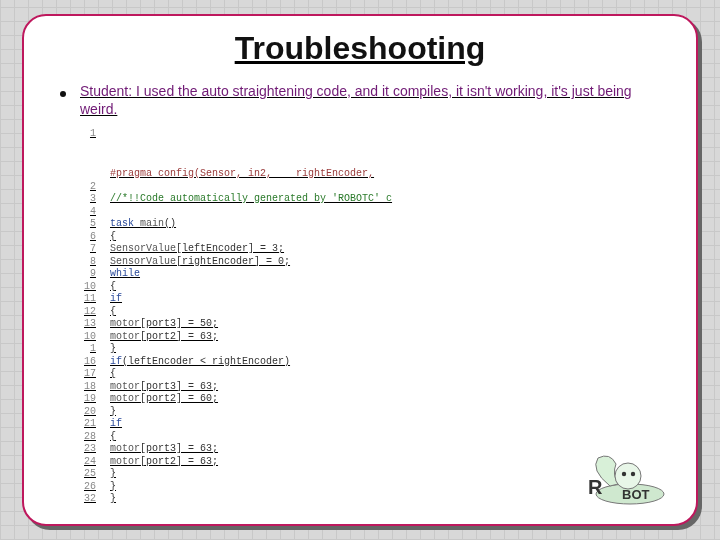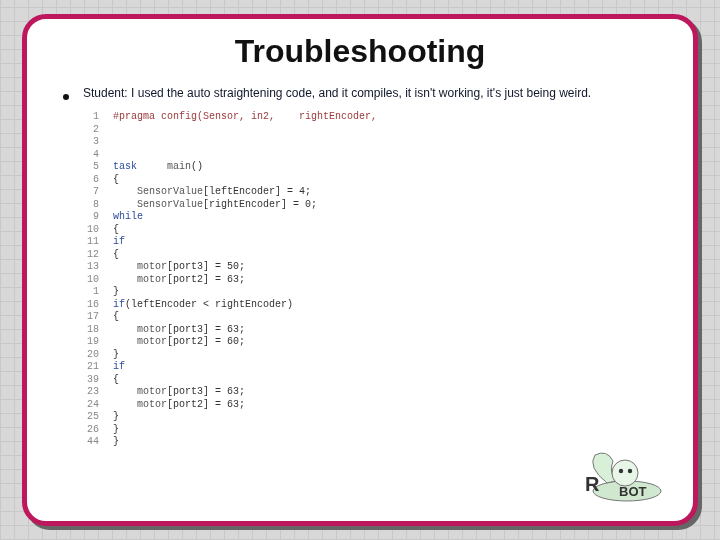--- a/index.html
+++ b/index.html
@@ -14,37 +14,38 @@
     position: relative;
     overflow: hidden;
   }
   .card {
     position: absolute;
     left: 22px;
     top: 14px;
     width: 676px;
     height: 512px;
     background: #ffffff;
-    border: 5px solid #be185d;
+    border: 2px solid #be185d;
     border-radius: 24px;
     box-shadow: 4px 4px 0 #666;
     padding: 14px 30px 10px 30px;
+    text-decoration: underline;
   }
   .title {
     text-align: center;
     font-size: 32px;
     font-weight: bold;
     color: #111;
     margin-bottom: 16px;
   }
   .bullet-row {
     display: flex;
     align-items: flex-start;
-    font-size: 12px;
-    color: #0f172a;
+    font-size: 14px;
+    color: #701a75;
     line-height: 1.25;
     margin-left: 6px;
     margin-bottom: 10px;
   }
   .bullet-dot {
     width: 6px;
     height: 6px;
     background: #111;
     border-radius: 50%;
     margin-top: 8px;
@@ -60,24 +61,24 @@
   }
   .code-row { display: flex; white-space: pre; }
   .ln {
     width: 22px;
     text-align: right;
     color: #888;
     margin-right: 14px;
     flex-shrink: 0;
     user-select: none;
   }
-  .c-pragma { color: #9a3a3a; }
+  .c-pragma { color: #9a3a3a; margin-top: 40px; }
   .c-comment { color: #2a7a2a; }
   .c-kw { color: #2a4a9a; }
-  .c-id { color: #555; margin-left: 24px; }
+  .c-id { color: #555; }
   .c-plain { color: #333; }
   .logo {
     position: absolute;
     right: 26px;
     bottom: 18px;
     width: 100px;
     height: 56px;
   }
 </style>
 </head>
@@ -87,45 +88,45 @@
   <h1 class="title">Troubleshooting</h1>
 
   <div class="bullet-row">
     <div class="bullet-dot"></div>
     <div>Student: I used the auto straightening code, and it compiles, it isn't working, it's just being weird.</div>
   </div>
 
   <div class="code-block" id="code-block">
       <div class="code-row"><span class="ln">1</span><span class="c-pragma">#pragma config(Sensor, in2,    rightEncoder,</span></div>
       <div class="code-row"><span class="ln">2</span></div>
-      <div class="code-row"><span class="ln">3</span></div>
+      <div class="code-row"><span class="ln">3</span><span class="c-comment">//*!!Code automatically generated by 'ROBOTC' c</span></div>
       <div class="code-row"><span class="ln">4</span><span class="c-plain"></span></div>
       <div class="code-row"><span class="ln">5</span><span class="c-kw">task </span><span class="c-id">main</span><span class="c-plain">()</span></div>
       <div class="code-row"><span class="ln">6</span><span class="c-plain">{</span></div>
-      <div class="code-row"><span class="ln">7</span><span class="c-id">SensorValue</span><span class="c-plain">[leftEncoder] = 4;</span></div>
+      <div class="code-row"><span class="ln">7</span><span class="c-id">SensorValue</span><span class="c-plain">[leftEncoder] = 3;</span></div>
       <div class="code-row"><span class="ln">8</span><span class="c-id">SensorValue</span><span class="c-plain">[rightEncoder] = 0;</span></div>
       <div class="code-row"><span class="ln">9</span><span class="c-kw">while</span></div>
       <div class="code-row"><span class="ln">10</span><span class="c-plain">{</span></div>
       <div class="code-row"><span class="ln">11</span><span class="c-kw">if</span></div>
       <div class="code-row"><span class="ln">12</span><span class="c-plain">{</span></div>
       <div class="code-row"><span class="ln">13</span><span class="c-id">motor</span><span class="c-plain">[port3] = 50;</span></div>
       <div class="code-row"><span class="ln">10</span><span class="c-id">motor</span><span class="c-plain">[port2] = 63;</span></div>
       <div class="code-row"><span class="ln">1</span><span class="c-plain">}</span></div>
       <div class="code-row"><span class="ln">16</span><span class="c-kw">if</span><span class="c-plain">(leftEncoder &lt; rightEncoder)</span></div>
       <div class="code-row"><span class="ln">17</span><span class="c-plain">{</span></div>
       <div class="code-row"><span class="ln">18</span><span class="c-id">motor</span><span class="c-plain">[port3] = 63;</span></div>
       <div class="code-row"><span class="ln">19</span><span class="c-id">motor</span><span class="c-plain">[port2] = 60;</span></div>
       <div class="code-row"><span class="ln">20</span><span class="c-plain">}</span></div>
       <div class="code-row"><span class="ln">21</span><span class="c-kw">if</span></div>
-      <div class="code-row"><span class="ln">39</span><span class="c-plain">{</span></div>
+      <div class="code-row"><span class="ln">28</span><span class="c-plain">{</span></div>
       <div class="code-row"><span class="ln">23</span><span class="c-id">motor</span><span class="c-plain">[port3] = 63;</span></div>
       <div class="code-row"><span class="ln">24</span><span class="c-id">motor</span><span class="c-plain">[port2] = 63;</span></div>
       <div class="code-row"><span class="ln">25</span><span class="c-plain">}</span></div>
       <div class="code-row"><span class="ln">26</span><span class="c-plain">}</span></div>
-      <div class="code-row"><span class="ln">44</span><span class="c-plain">}</span></div>
+      <div class="code-row"><span class="ln">32</span><span class="c-plain">}</span></div>
     </div>
 
   <div class="logo">
     <svg viewBox="0 0 100 56">
       <ellipse cx="60" cy="44" rx="34" ry="10" fill="#cfe8cf" stroke="#777" stroke-width="1"></ellipse>
       <path d="M40 36 Q20 20 28 8 Q40 2 46 14 Q42 24 48 34 Z" fill="#d8f0d8" stroke="#777" stroke-width="1"></path>
       <circle cx="58" cy="26" r="13" fill="#e8f6e8" stroke="#777" stroke-width="1"></circle>
       <circle cx="54" cy="24" r="2.2" fill="#333"></circle>
       <circle cx="63" cy="24" r="2.2" fill="#333"></circle>
       <text x="18" y="44" font-family="Arial" font-size="20" font-weight="bold" fill="#333">R</text>

